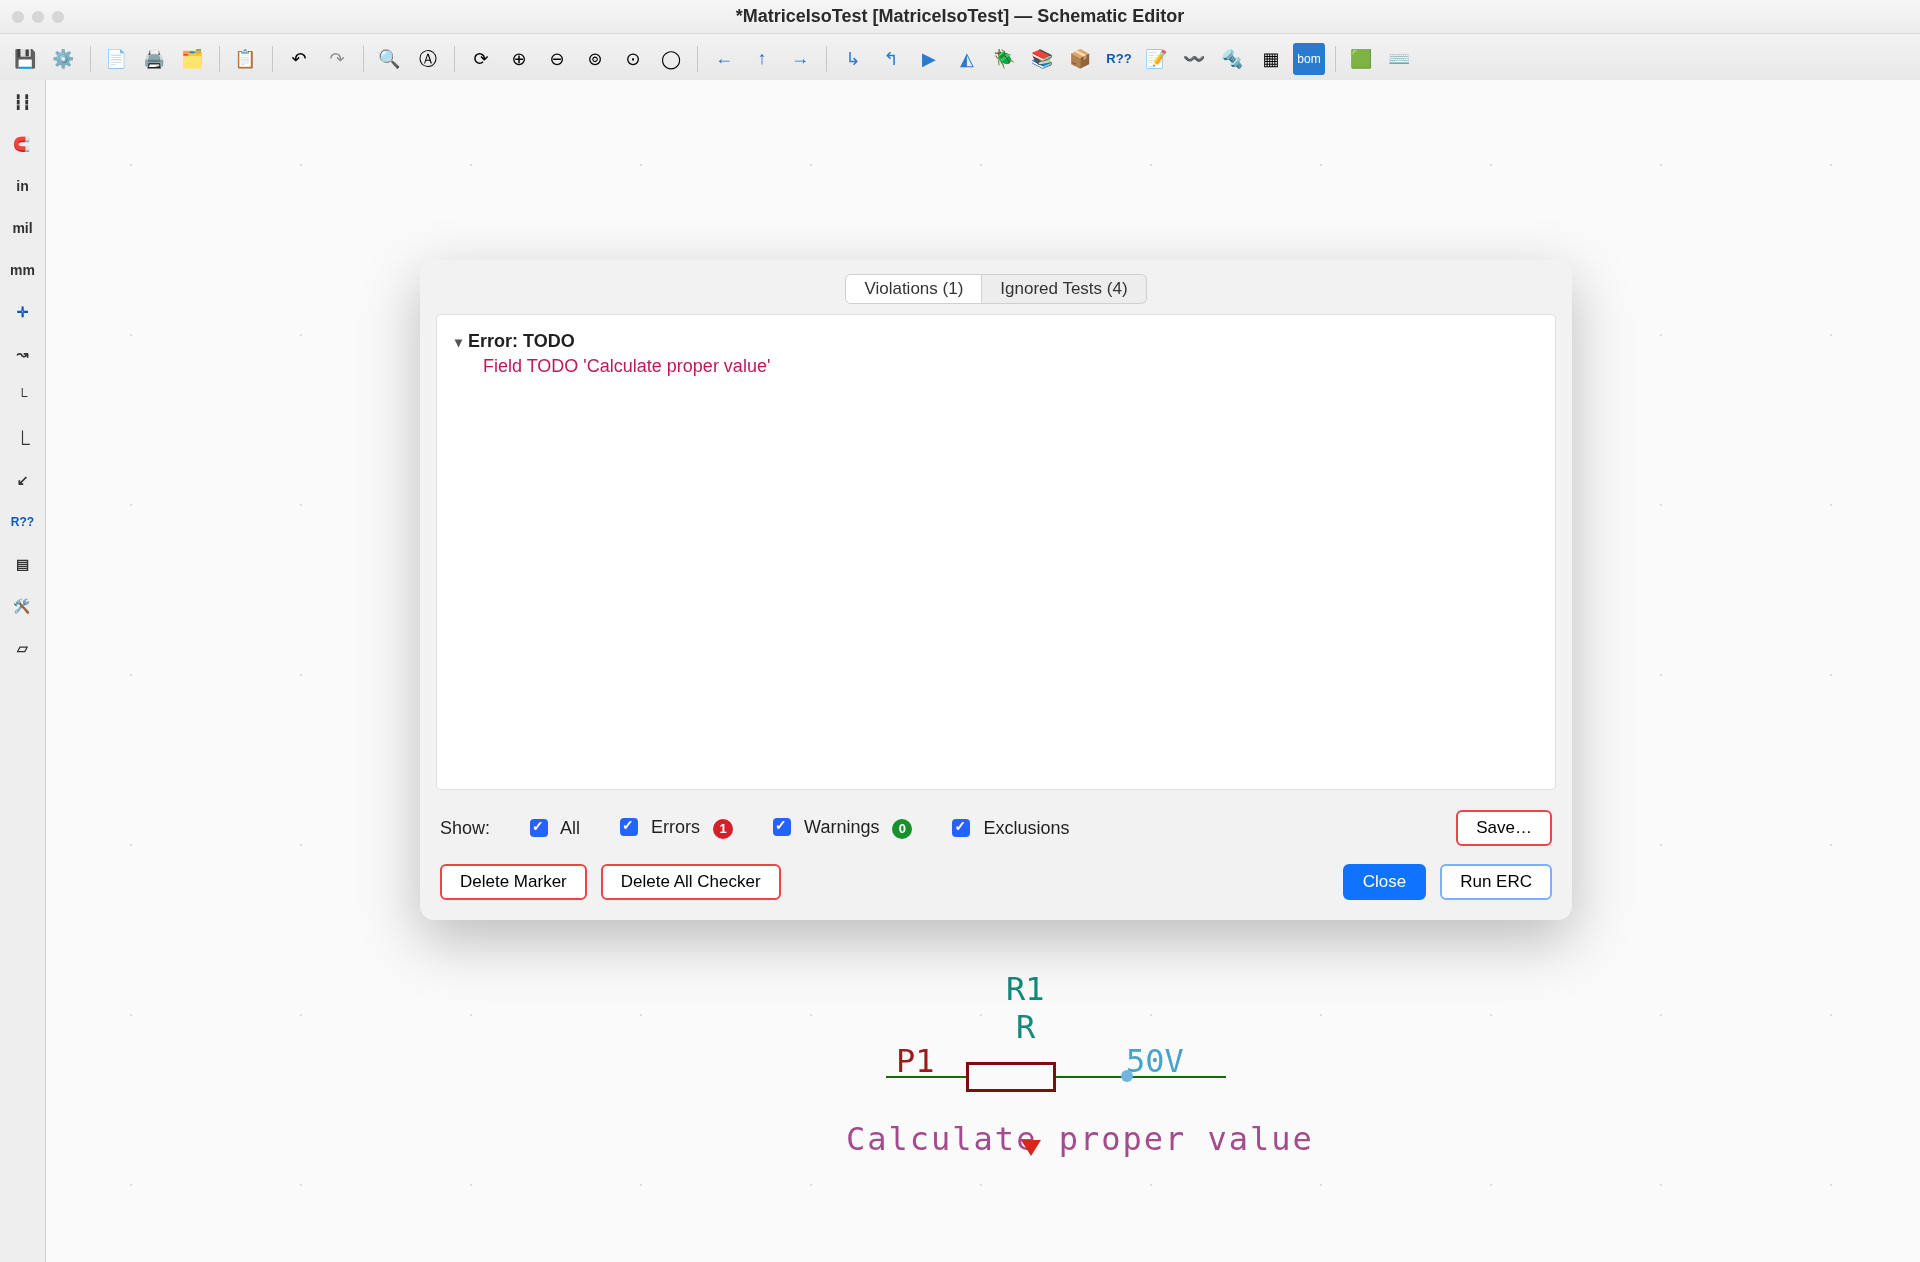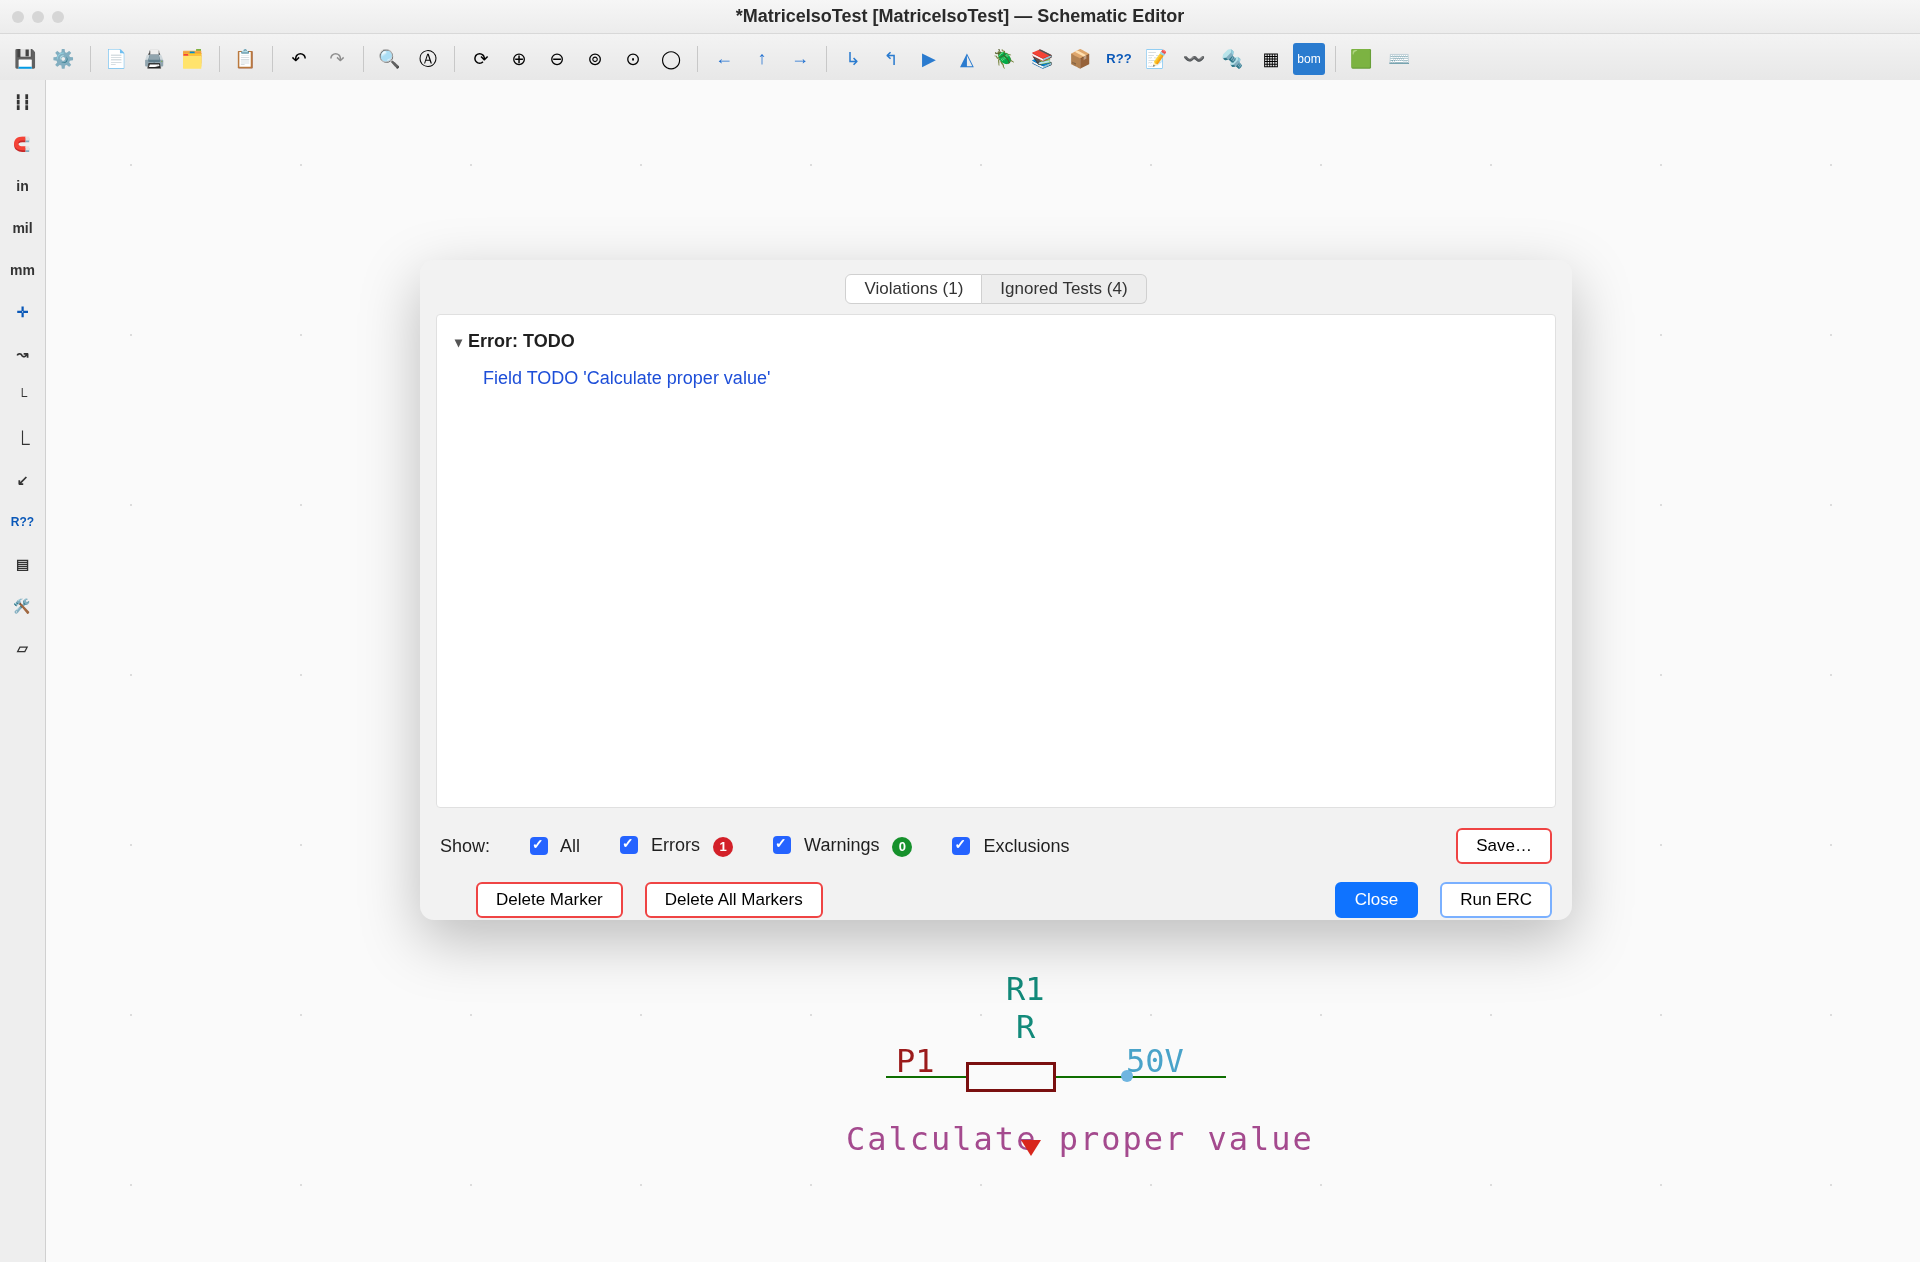--- a/index.html
+++ b/index.html
@@ -113,43 +113,42 @@
   .tab.active { background:#fff; }
   .tab:first-child { border-radius:6px 0 0 6px; }
   .tab:last-child  { border-radius:0 6px 6px 0; border-left:none; }
   .dlg-body {
     flex:1; margin:0 16px 10px; background:#fff;
     border:1px solid #e0e0e0; border-radius:4px;
     padding:16px 18px; overflow:auto;
   }
   .err-head { font-weight:700; font-size:18px; color:#1f1f1f; display:flex; align-items:center; gap:6px;}
   .chev { font-size:14px; color:#555; }
-  .err-sub { font-size:18px; color:#1d4ed8; padding-left:28px; margin-top:16px; }
+  .err-sub { font-size:18px; color:#be185d; padding-left:28px; margin-top:4px; }
   .dlg-filters {
     display:flex; align-items:center; gap:40px;
     padding:10px 20px 4px; font-size:18px; color:#1f1f1f;
   }
   .chk {
     appearance:none; width:18px; height:18px; border-radius:4px;
     background:#2563ff; position:relative; margin-right:8px; vertical-align:-3px;
   }
   .chk::after {
     content:"✓"; color:#fff; font-size:14px; font-weight:700;
     position:absolute; left:2px; top:-1px;
   }
   .count-badge {
     display:inline-flex; min-width:20px; height:20px; border-radius:10px;
     align-items:center; justify-content:center; color:#fff; font-size:13px;
     font-weight:700; padding:0 6px; margin-left:8px;
   }
   .badge-red{background:#d32029;} .badge-green{background:#16912c;}
   .dlg-actions {
-    display:flex; align-items:center; gap:22px;
-    padding:14px 20px 2px;
-    margin-left:36px;
+    display:flex; align-items:center; gap:14px;
+    padding:14px 20px 20px;
   }
   .btn {
     font-size:17px; padding:6px 18px; border-radius:6px;
     border:2px solid #ef4444; background:#fff; cursor:pointer;
   }
   .btn-primary{ background:#0f73ff; color:#fff; border-color:#0f73ff; }
   .btn-outlined{ border:2px solid #7ab0ff; }
   .spacer{flex:1;}
 </style>
 </head>
@@ -277,18 +276,18 @@
     <label>
       <input type="checkbox" class="chk" style="">
       <span>Exclusions</span>
     </label>
     <div class="spacer"></div>
     <button class="btn">Save…</button>
   </div>
 
   <div class="dlg-actions">
     <button class="btn">Delete Marker</button>
-    <button class="btn">Delete All Markers</button>
+    <button class="btn">Delete All Checker</button>
     <div class="spacer"></div>
     <button class="btn btn-primary">Close</button>
     <button class="btn btn-outlined">Run ERC</button>
   </div>
 </div>
 
 </body></html>

